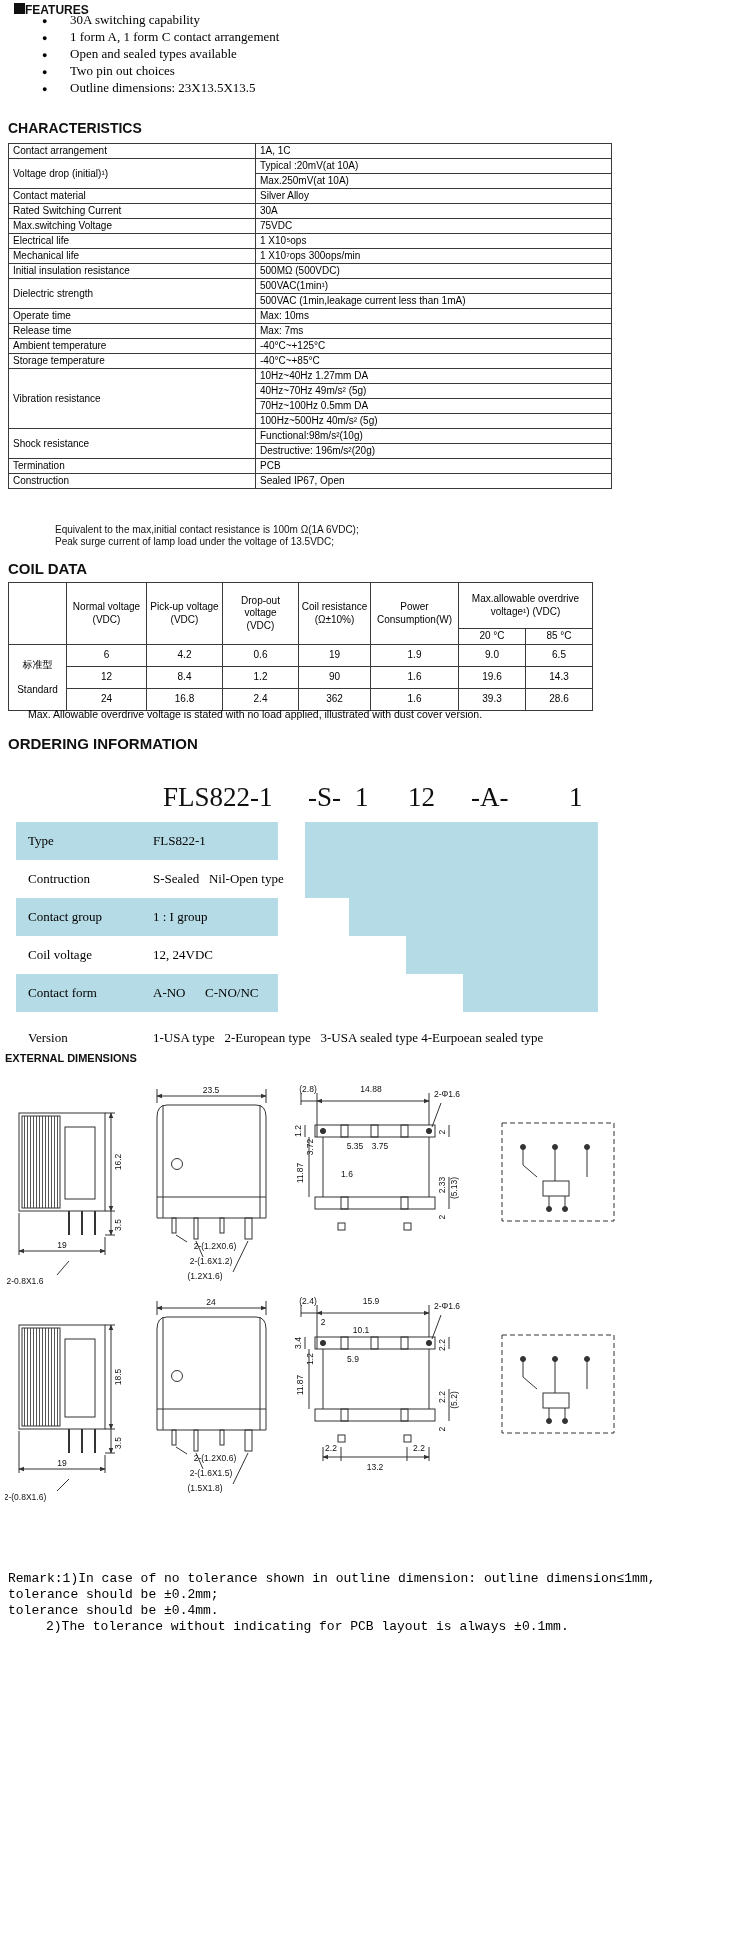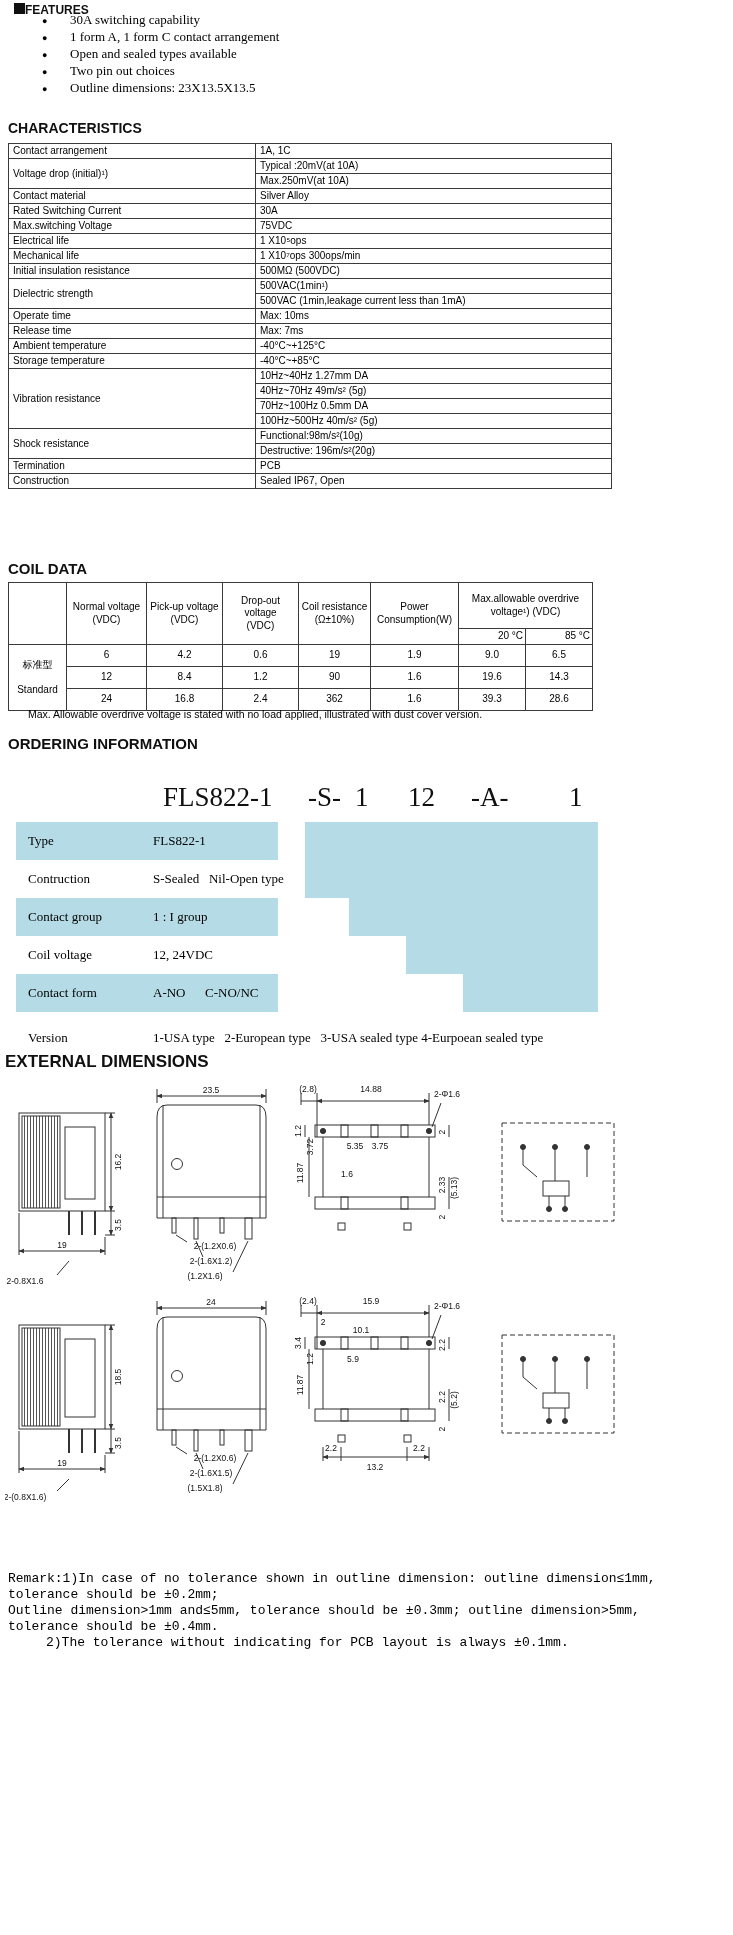--- a/index.html
+++ b/index.html
@@ -31,34 +31,34 @@
   .char-notes { left:55px; top:524px; font-size:10px; line-height:12px; color:#111; }
 
   
   .coil-title { left:8px; top:560px; font-size:15px; }
   table.coil { left:8px; top:582px; width:584px; border-collapse:collapse; table-layout:fixed; }
   table.coil th, table.coil td {
     border:1px solid #3a3a3a; font-size:10px; font-weight:normal; text-align:center;
     vertical-align:middle; padding:1px 2px; white-space:pre-line; line-height:1.25;
   }
   table.coil th.main { height:46px; }
-  table.coil th.sub { height:16px;text-align:right; }
+  table.coil th.sub { height:16px; }
   table.coil td { height:14px; }
   .coil-note { left:28px; top:708px; font-size:10.5px; }
 
   
   .ordering-title { left:8px; top:735px; font-size:15px;text-align:center; }
   .ordering { left:8px; top:780px; width:729px; height:270px; }
   .blk { position:absolute; background:#b5dce6; }
   .seg { position:absolute; top:2px; font-family:"Liberation Serif", serif; font-size:27px; color:#101010; }
   .ord-label { position:absolute; left:20px; font-family:"Liberation Serif", serif; font-size:13px; }
   .ord-value { position:absolute; left:145px; font-family:"Liberation Serif", serif; font-size:13px; white-space:pre; }
 
   
-  .dims-title { left:5px; top:1052px; font-size:17px; }
+  .dims-title { left:5px; top:1052px; font-size:11px; }
   .drawings { left:5px; top:1085px; }
   .drawings .labels text {
     font-family:"Liberation Sans", sans-serif; font-size:8.5px; fill:#101010;
     stroke:none; text-anchor:middle;
   }
 
   
   .remark { left:8px; top:1571px; width:718px; font-family:Liberation Mono, monospace; font-size:13px; line-height:1.23; }
   .remark .indent { padding-left:38px; }
 </style>
@@ -167,20 +167,24 @@
     <tr>
           <td>Termination</td>
           <td>PCB</td>
         </tr>
     <tr>
           <td>Construction</td>
           <td>Sealed IP67, Open</td>
         </tr>
   </tbody>
     </table>
+  <div class="abs char-notes">
+    <div>Equivalent to the max,initial contact resistance is 100m Ω(1A 6VDC);</div>
+    <div>Peak surge current of lamp load under the voltage of 13.5VDC;</div>
+  </div>
 
   <div class="abs sec-title coil-title">COIL DATA</div>
   <table class="abs coil">
     <colgroup>
       <col style="width:58px">
         <col style="width:80px">
         <col style="width:76px">
         <col style="width:76px">
       <col style="width:72px">
         <col style="width:88px">
@@ -478,18 +482,17 @@
       <text transform="rotate(-90 452 315)" x="452" y="315">(5.2)</text>
       <text transform="rotate(-90 440 344)" x="440" y="344">2</text>
       <text x="326" y="366">2.2</text>
       <text x="370" y="385">13.2</text>
       <text x="414" y="366">2.2</text>
     </g>
   </svg>
 
   <div class="abs remark">
     <div>Remark:1)In case of no tolerance shown in outline dimension: outline dimension≤1mm, tolerance should be ±0.2mm;</div>
-    <div>Outline dimension&gt;1mm and≤5mm, tolerance should be ±0.3mm; outline dimension&gt;5mm,</div>
     <div>tolerance should be ±0.4mm.</div>
     <div class="indent">2)The tolerance without indicating for PCB layout is always ±0.1mm.</div>
   </div>
 
 </div>
 
 </body></html>

